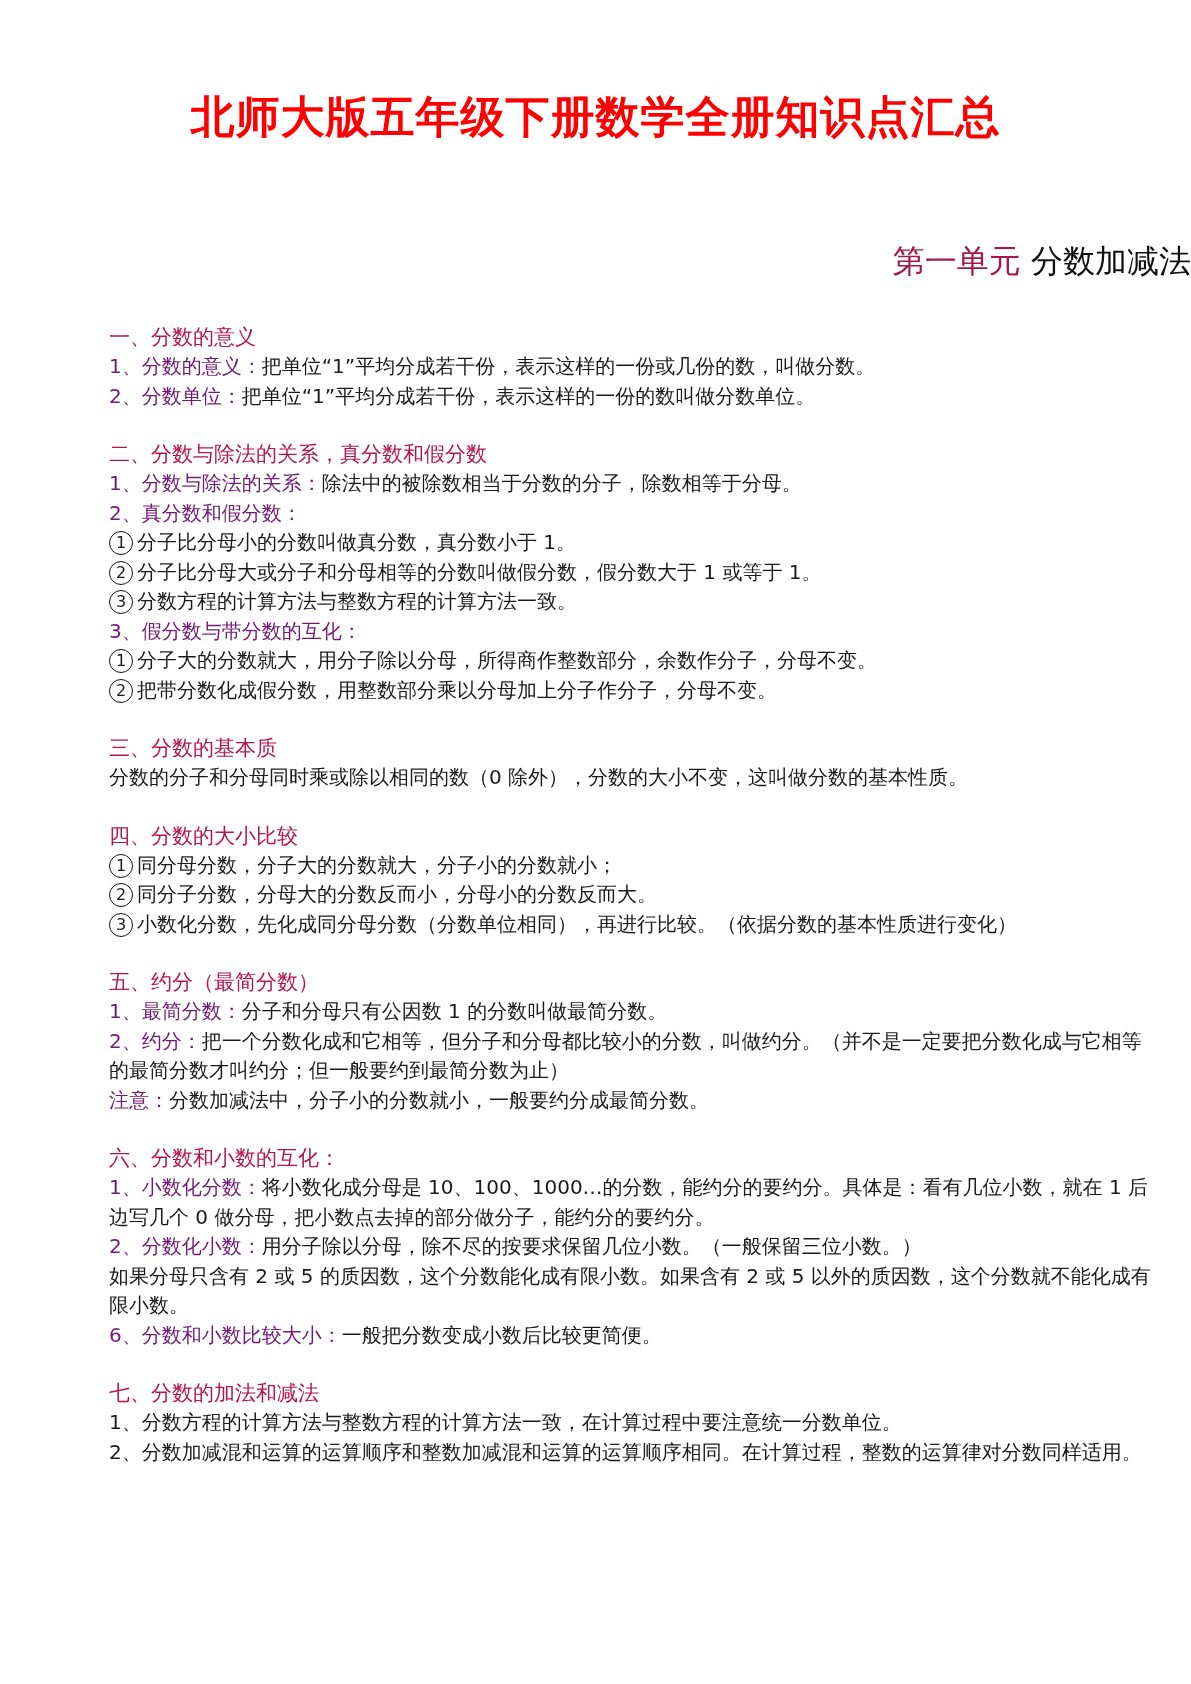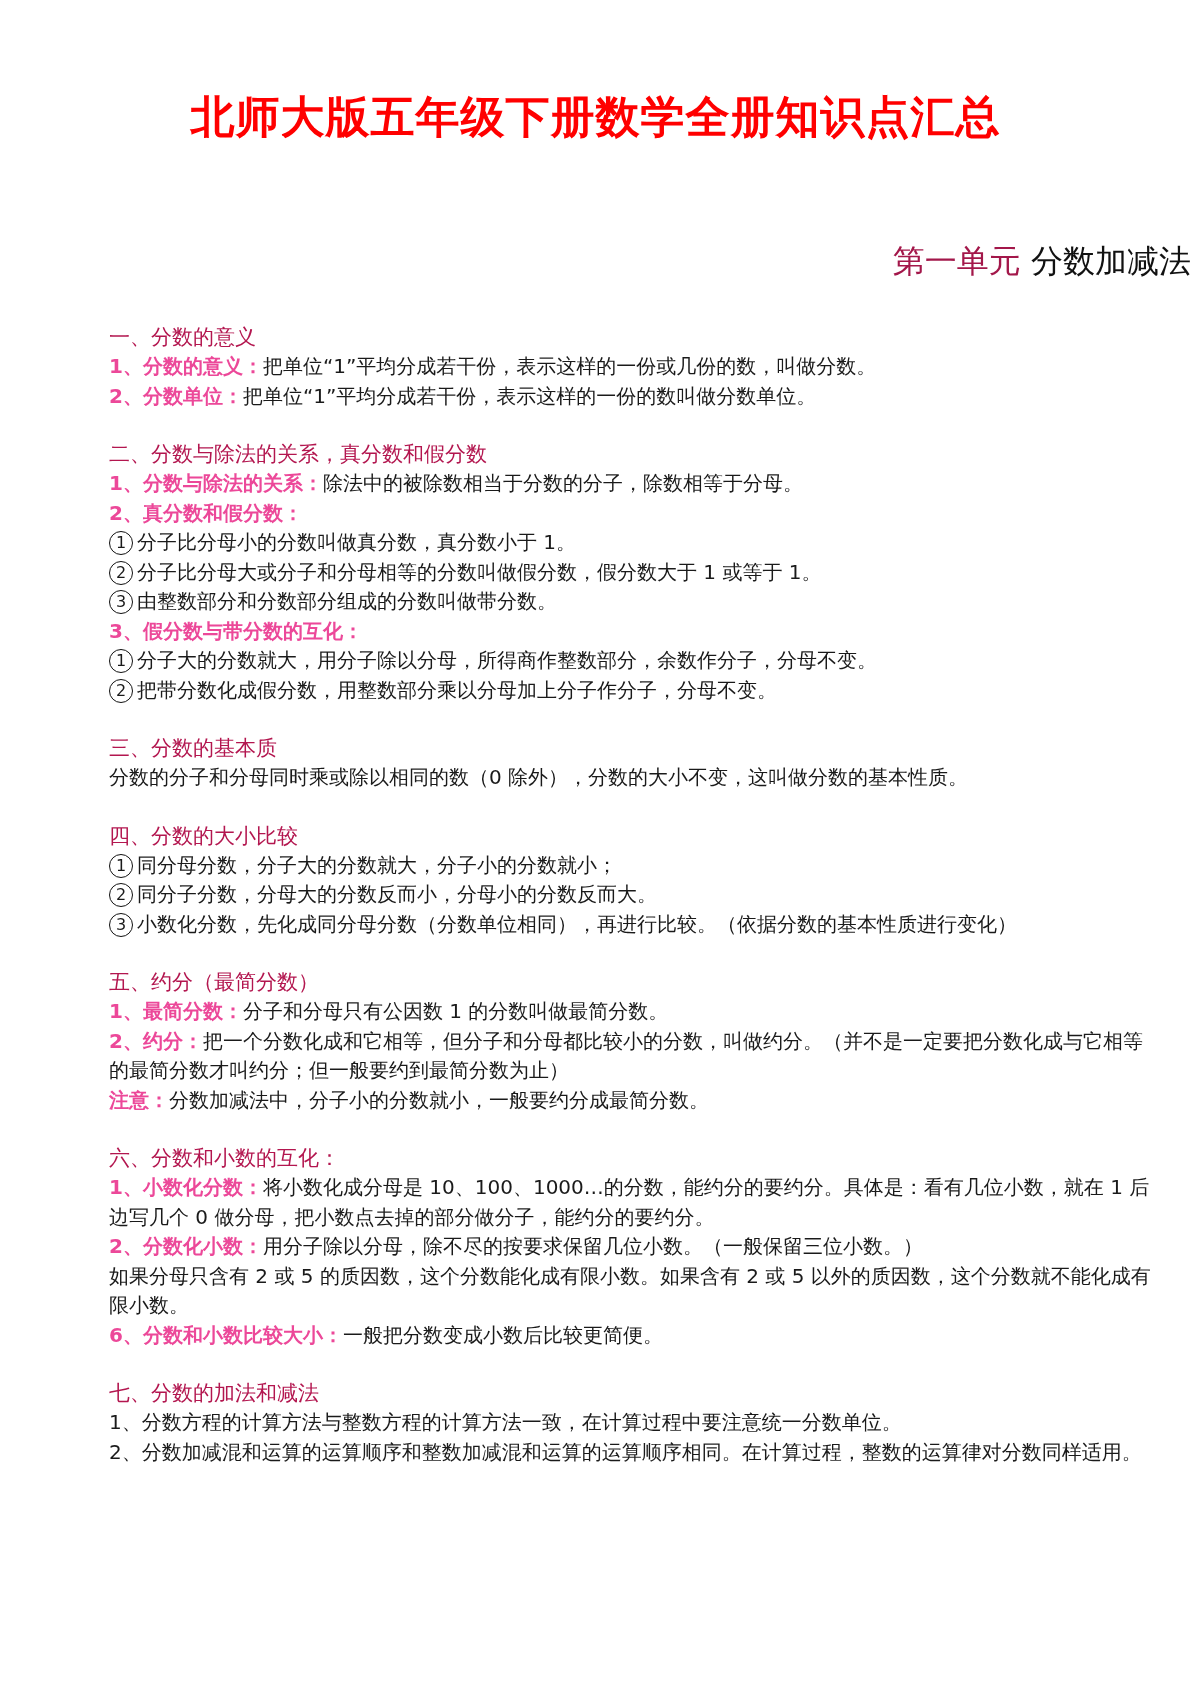--- a/index.html
+++ b/index.html
@@ -9,21 +9,21 @@
   .doc-title { position: absolute; top: 88px; left: 0; width: 1191px; text-align: center;
                font-size: 44px; font-weight: bold; color: #ff0000; letter-spacing: 1px; }
   .unit-title { position: absolute; top: 240px; left: 0; width: 1191px; text-align: right;
                 font-size: 32px; }
   .unit-title .unit-no { color: #a3174a; }
   .unit-title .unit-name { color: #111; }
   .content { position: absolute; left: 70px; top: 322px; width: 1050px; margin-left: 39px; }
   .section { margin-bottom: 28px; }
   .sec-head { color: #b3164f; font-size: 21px; line-height: 30px; margin: 0; }
   .line { font-size: 20px; line-height: 29.5px; margin: 0; color: #1a1a1a; }
-  .line b { font-weight: bold; color: #ec4899; }
+  .line b { font-weight: normal; color: #701a75; }
   .circ { display: inline-block; width: 22px; height: 22px; border: 1.5px solid #111;
           border-radius: 50%; text-align: center; line-height: 22px; font-size: 16px;
           margin-right: 4px; vertical-align: 1px; }
 </style>
 </head>
 <body>
 
 <div class="page">
   <div class="doc-title">北师大版五年级下册数学全册知识点汇总</div>
   <div class="unit-title">
@@ -35,21 +35,21 @@
         <p class="sec-head">一、分数的意义</p>
         <p class="line"><b>1、分数的意义：</b><span>把单位“1”平均分成若干份，表示这样的一份或几份的数，叫做分数。</span></p>
         <p class="line"><b>2、分数单位：</b><span>把单位“1”平均分成若干份，表示这样的一份的数叫做分数单位。</span></p>
       </div>
       <div class="section">
         <p class="sec-head">二、分数与除法的关系，真分数和假分数</p>
         <p class="line"><b>1、分数与除法的关系：</b><span>除法中的被除数相当于分数的分子，除数相等于分母。</span></p>
         <p class="line"><b>2、真分数和假分数：</b><span></span></p>
         <p class="line"><span class="circ">1</span><span>分子比分母小的分数叫做真分数，真分数小于 1。</span></p>
         <p class="line"><span class="circ">2</span><span>分子比分母大或分子和分母相等的分数叫做假分数，假分数大于 1 或等于 1。</span></p>
-        <p class="line"><span class="circ">3</span><span>由整数部分和分数部分组成的分数叫做带分数。</span></p>
+        <p class="line"><span class="circ">3</span><span>分数方程的计算方法与整数方程的计算方法一致。</span></p>
         <p class="line"><b>3、假分数与带分数的互化：</b><span></span></p>
         <p class="line"><span class="circ">1</span><span>分子大的分数就大，用分子除以分母，所得商作整数部分，余数作分子，分母不变。</span></p>
         <p class="line"><span class="circ">2</span><span>把带分数化成假分数，用整数部分乘以分母加上分子作分子，分母不变。</span></p>
       </div>
       <div class="section">
         <p class="sec-head">三、分数的基本质</p>
         <p class="line"><span>分数的分子和分母同时乘或除以相同的数（0 除外），分数的大小不变，这叫做分数的基本性质。</span></p>
       </div>
       <div class="section">
         <p class="sec-head">四、分数的大小比较</p>

